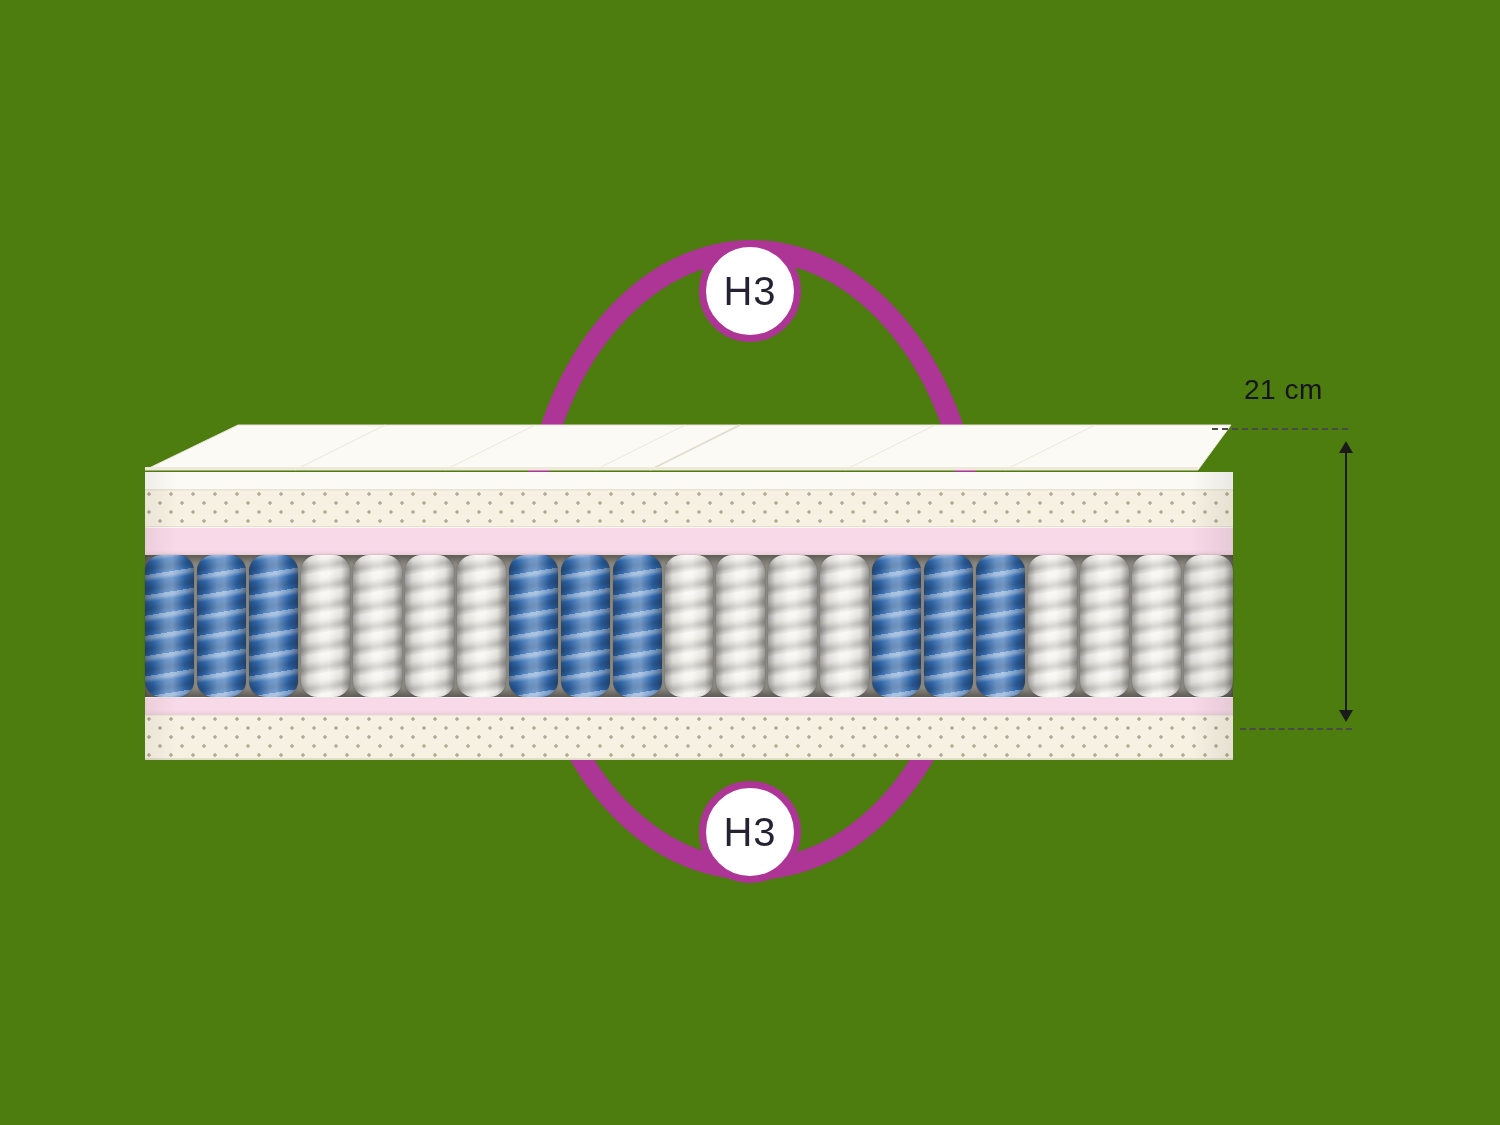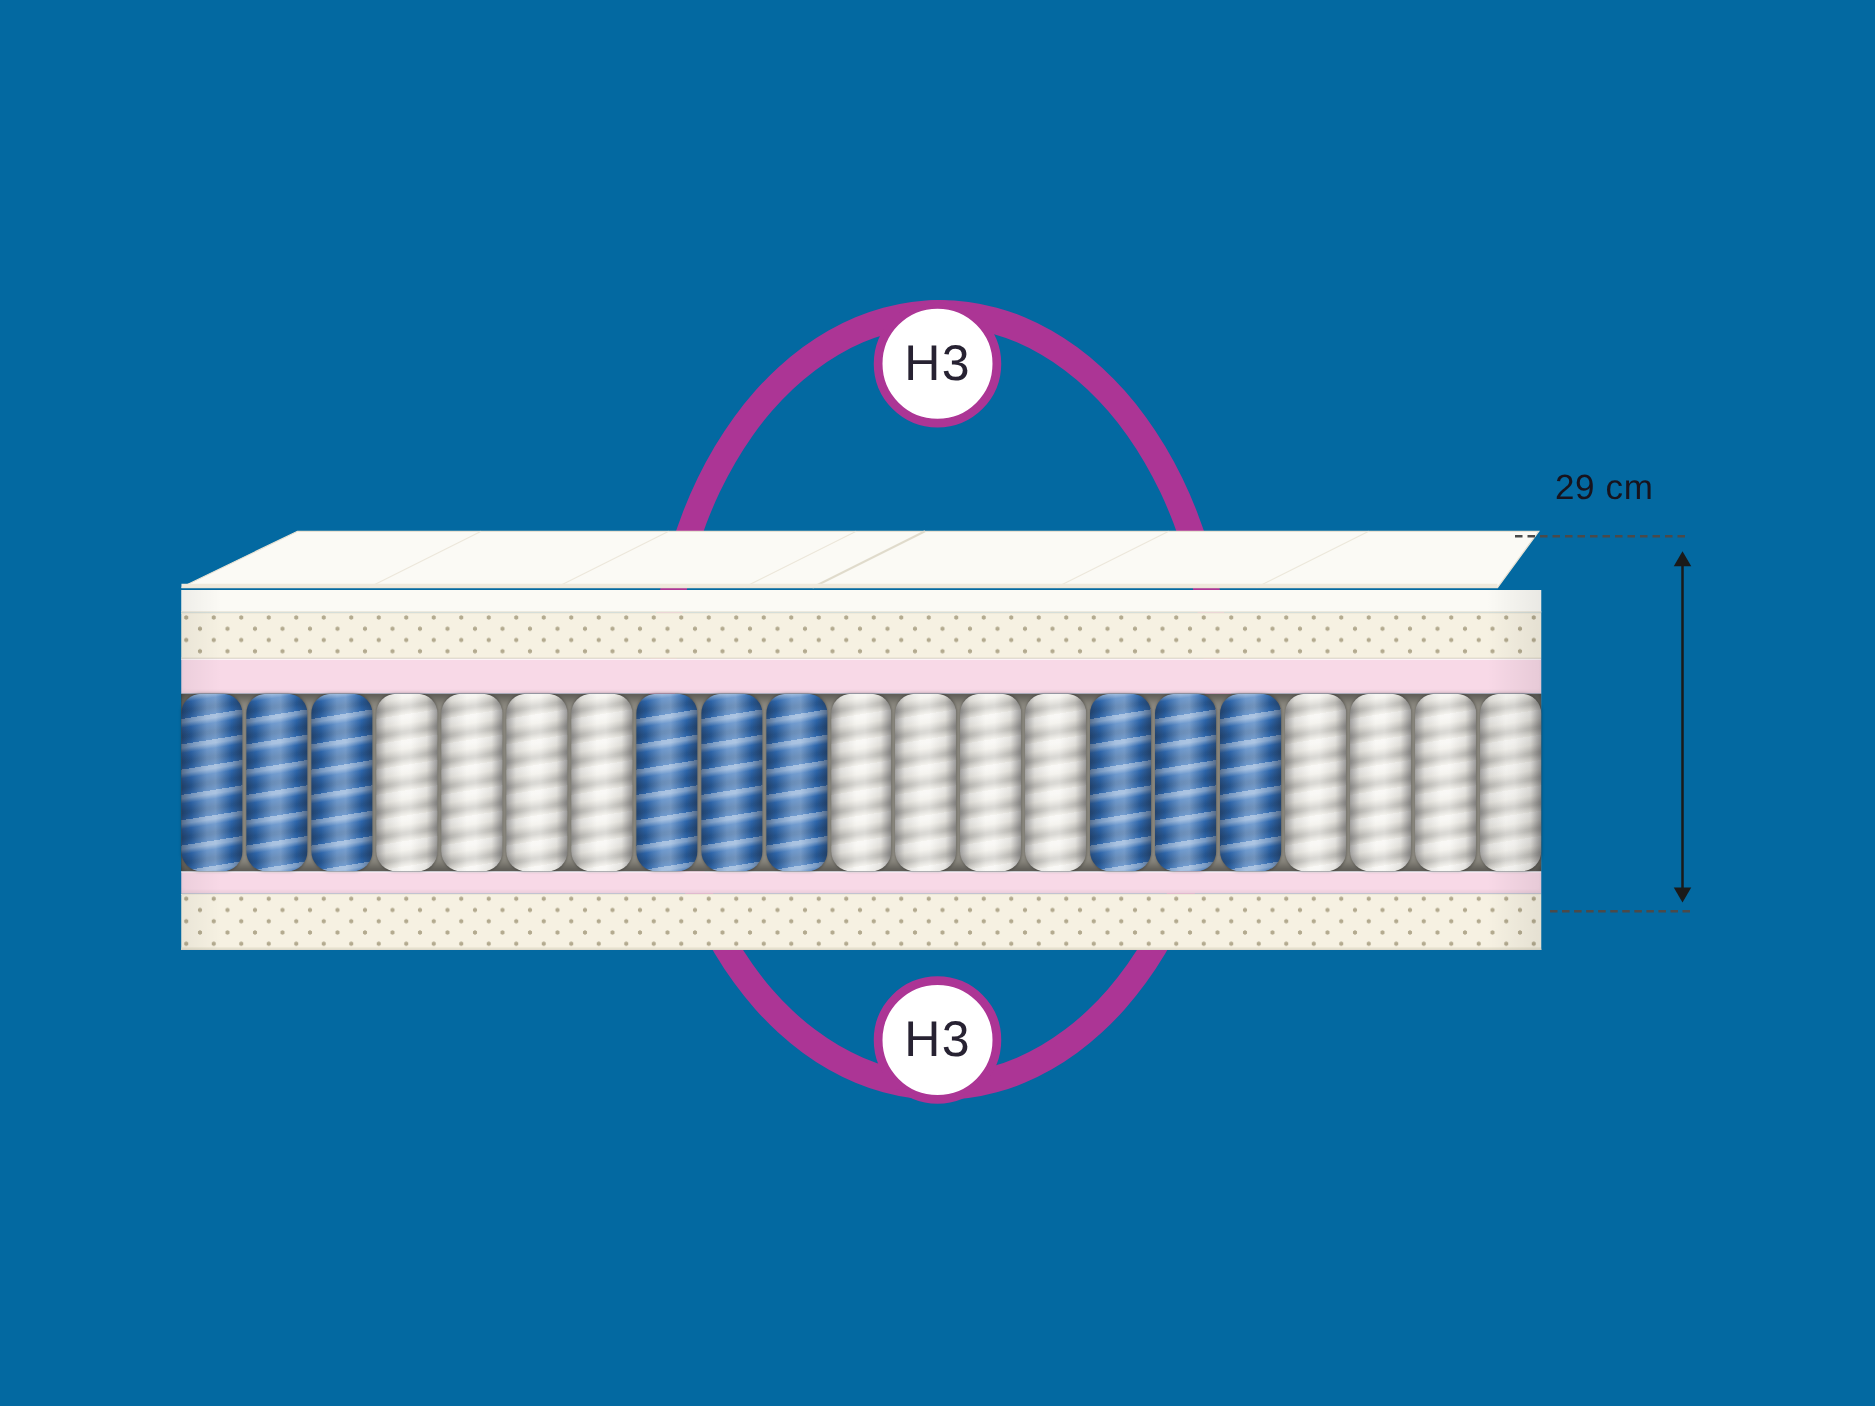--- a/index.html
+++ b/index.html
@@ -1,17 +1,17 @@
 <!DOCTYPE html>
 <html style="--accent-magenta: #ac3595; --badge-text: #272232; --coil-blue: #2f6db8; --coil-white: #f0eee7; --coil-gap: #8f8c83; --layer-pink: #f8d9e7; --layer-latex: #f6f1e2; --latex-dot: #b3aa8f; --cover-white: #fbfaf5; --measure-line: #1a1a1a;"><head>
 <meta charset="utf-8">
 <style>
   html,body { margin:0; padding:0; background:#ffffff; }
   .canvas {
-    position:relative; width:1500px; height:1125px; background:#0369a1;
+    position:relative; width:1500px; height:1125px; background:#4d7c0f;
     overflow:hidden; font-family:"Liberation Sans", sans-serif;
   }
 
   
   .ring {
     position:absolute; left:519px; top:240px; width:466px; height:640px;
     box-sizing:border-box; border:21px solid var(--accent-magenta,#ac3595);
     border-radius:50%; z-index:1;
   }
   .badge {
@@ -152,20 +152,20 @@
         <div class="coil coil-blue"></div>
         <div class="coil coil-white"></div>
         <div class="coil coil-white"></div>
         <div class="coil coil-white"></div>
         <div class="coil coil-white"></div>
       </div>
     <div class="layer-pink layer-pink-bottom"></div>
     <div class="layer-latex layer-latex-bottom"></div>
   </div>
 
-  <div class="height-label">29 cm</div>
+  <div class="height-label">21 cm</div>
   <div class="dash-line dash-top"></div>
   <div class="dash-line dash-bottom"></div>
   <div class="measure-vline"></div>
   <div class="arrow arrow-up"></div>
   <div class="arrow arrow-down"></div>
 
 </div>
 
 </body></html>

